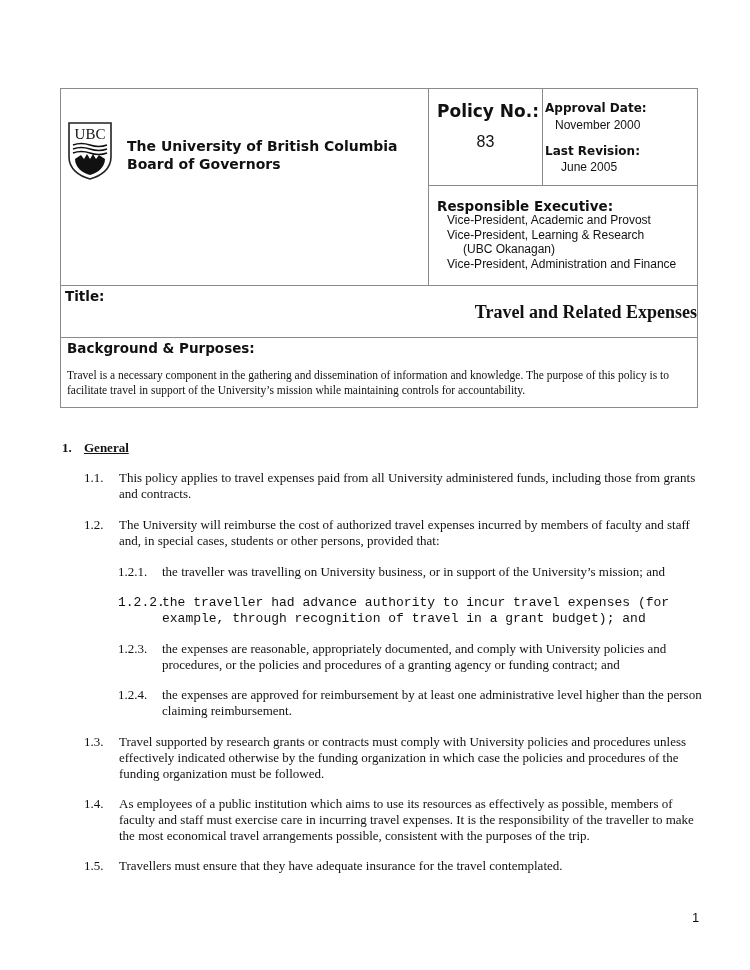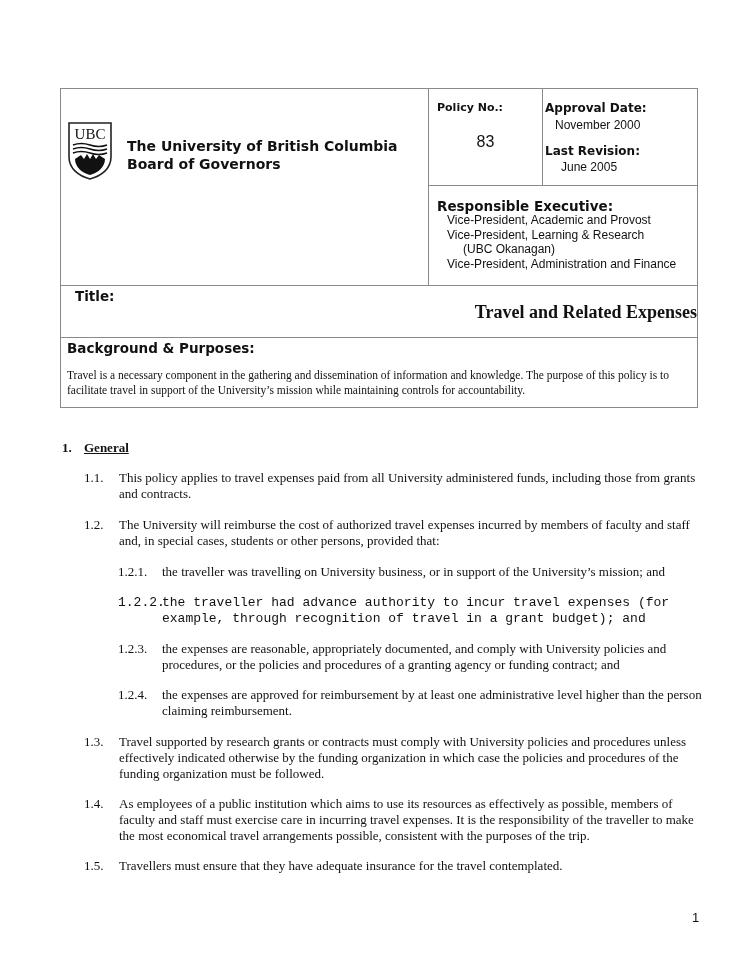--- a/index.html
+++ b/index.html
@@ -11,34 +11,34 @@
   .header-table { position: absolute; left: 60px; top: 88px; width: 638px; height: 320px; border: 1px solid #8a8a8a; box-sizing: border-box; }
   .cell { position: absolute; box-sizing: border-box; }
   .border-r { border-right: 1px solid #8a8a8a; }
   .border-b { border-bottom: 1px solid #8a8a8a; }
 
   .logo-cell { left: 0; top: 0; width: 368px; height: 197px; }
   .logo { position: absolute; left: 6px; top: 32px; width: 46px; height: 60px; }
   .org { position: absolute; left: 66px; top: 48px; font-weight: bold; font-size: 14px; line-height: 18px; }
 
   .policy-cell { left: 368px; top: 0; width: 114px; height: 97px; }
-  .policy-label { position: absolute; left: 8px; top: 12px; font-weight: bold; font-size: 11px; }
+  .policy-label { position: absolute; left: 8px; top: 12px; font-weight: bold; font-size: 17px; }
   .policy-num { position: absolute; left: 0; width: 100%; text-align: center; top: 44px; font-size: 16px; }
 
   .dates-cell { left: 482px; top: 0; width: 154px; height: 97px; }
   .dlabel { position: absolute; left: 2px; font-weight: bold; font-size: 12px; }
   .dval { position: absolute; font-size: 12px; }
 
   .exec-cell { left: 368px; top: 97px; width: 268px; height: 100px; }
   .exec-label { position: absolute; left: 8px; top: 12px; font-weight: bold; font-size: 13.5px; }
   .exec-list { position: absolute; left: 18px; top: 27px; font-size: 12px; line-height: 14.5px; }
   .exec-list .indent { padding-left: 16px; }
 
   .title-cell { left: 0; top: 197px; width: 636px; height: 52px; }
-  .title-label { position: absolute; left: 14px; top: 2px; font-weight: bold; font-size: 13.5px; }
+  .title-label { position: absolute; left: 4px; top: 2px; font-weight: bold; font-size: 13.5px; }
   .title-text { position: absolute; left: 0; width: 100%; text-align: right; top: 16px; font-size: 18px; font-weight: bold; }
 
   .bg-cell { left: 0; top: 249px; width: 636px; height: 69px; }
   .bg-label { position: absolute; left: 6px; top: 2px; font-weight: bold; font-size: 13.5px; }
   .bg-text { position: absolute; left: 6px; top: 30px; width: 626px; font-size: 11.5px; line-height: 14.5px; }
 
   .section-head { position: absolute; left: 62px; top: 440px; font-size: 13px; font-weight: bold; }
   .section-head .num { display: inline-block; width: 22px; }
   .section-head .title { text-decoration: underline; }
 

